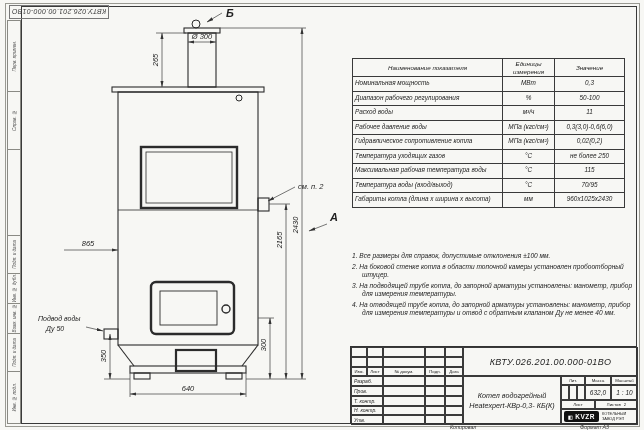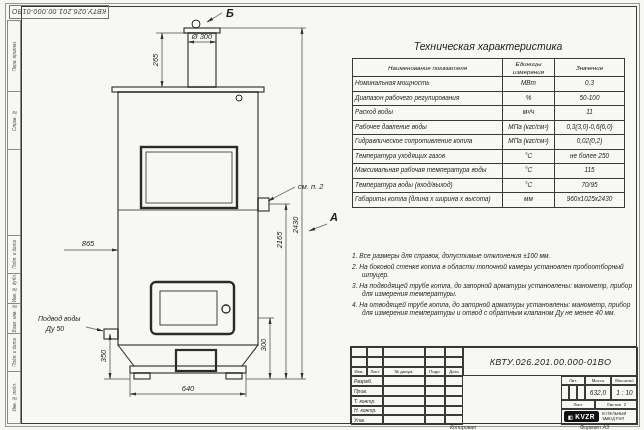--- a/index.html
+++ b/index.html
@@ -148,21 +148,20 @@
       <text x="266" y="345" text-anchor="middle" transform="rotate(-90 266 345)">300</text>
       <text x="106" y="356" text-anchor="middle" transform="rotate(-90 106 356)">350</text>
       <text x="188" y="391" text-anchor="middle">640</text>
       <text x="38" y="321" font-size="7">Подвод воды</text>
       <text x="46" y="331" font-size="7">Ду 50</text>
       <text x="298" y="189" font-size="7.5">см. п. 2</text>
       <text x="330" y="221" font-size="11" font-weight="bold">А</text>
     </g>
   </svg>
 
-  <div class="spec-title">Техническая характеристика</div>
 
   <table class="spec">
     <colgroup>
         <col class="cname">
         <col class="cunit">
         <col class="cval">
       </colgroup>
     <tbody>
         <tr>
       <th>Наименование показателя</th>
@@ -259,20 +258,24 @@
     <div class="cell" style="left:32px;top:58.5px;width:42px;height:9.75px"></div>
     <div class="cell" style="left:74px;top:58.5px;width:20px;height:9.75px"></div>
     <div class="cell" style="left:94px;top:58.5px;width:18px;height:9.75px"></div>
     <div class="cell cl t50" style="left:0;top:68.25px;width:32px;height:9.75px">Утв.</div>
     <div class="cell" style="left:32px;top:68.25px;width:42px;height:9.75px"></div>
     <div class="cell" style="left:74px;top:68.25px;width:20px;height:9.75px"></div>
     <div class="cell" style="left:94px;top:68.25px;width:18px;height:9.75px"></div>
 
     <div class="cell cc docnum" style="left:112px;top:0;width:175px;height:29.25px">КВТУ.026.201.00.000-01ВО</div>
 
+    <div class="cell cc tbname" style="left:112px;top:29.25px;width:98px;height:48.75px">
+      <span>Котел водогрейный</span>
+      <span>Heatexpert-КВр-0,3- КБ(К)</span>
+    </div>
 
     <div class="cell cc t43" style="left:210px;top:29.25px;width:24px;height:8.25px">Лит.</div>
     <div class="cell cc t43" style="left:234px;top:29.25px;width:26px;height:8.25px">Масса</div>
     <div class="cell cc t43" style="left:260px;top:29.25px;width:27px;height:8.25px">Масштаб</div>
     <div class="cell" style="left:210px;top:37.5px;width:8px;height:15.5px"></div>
     <div class="cell" style="left:218px;top:37.5px;width:8px;height:15.5px"></div>
     <div class="cell" style="left:226px;top:37.5px;width:8px;height:15.5px"></div>
     <div class="cell cc t65" style="left:234px;top:37.5px;width:26px;height:15.5px">632,0</div>
     <div class="cell cc t65" style="left:260px;top:37.5px;width:27px;height:15.5px">1 : 10</div>
     <div class="cell cc t43" style="left:210px;top:53px;width:34px;height:8.5px">Лист</div>

